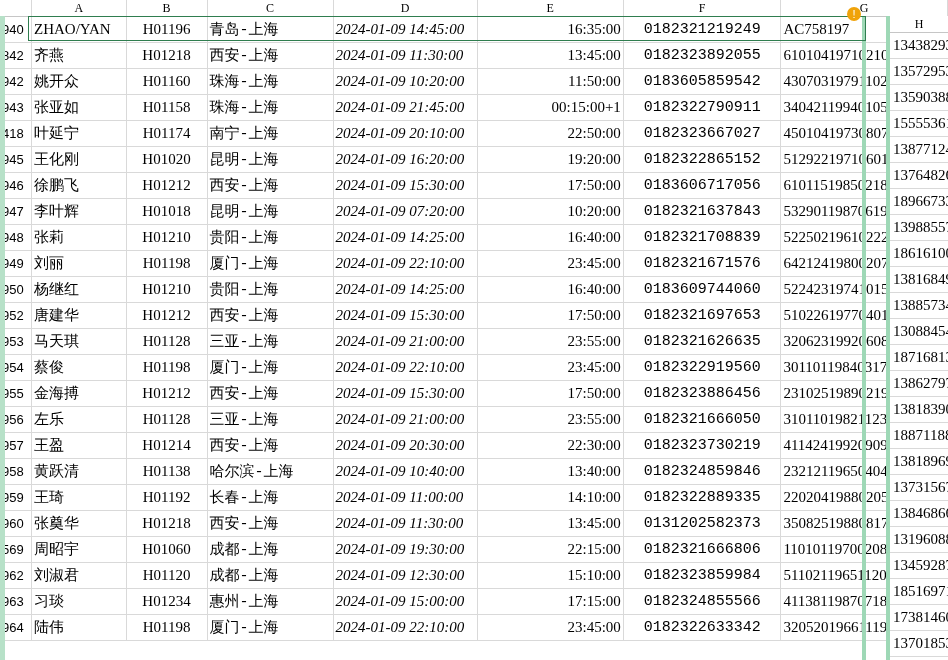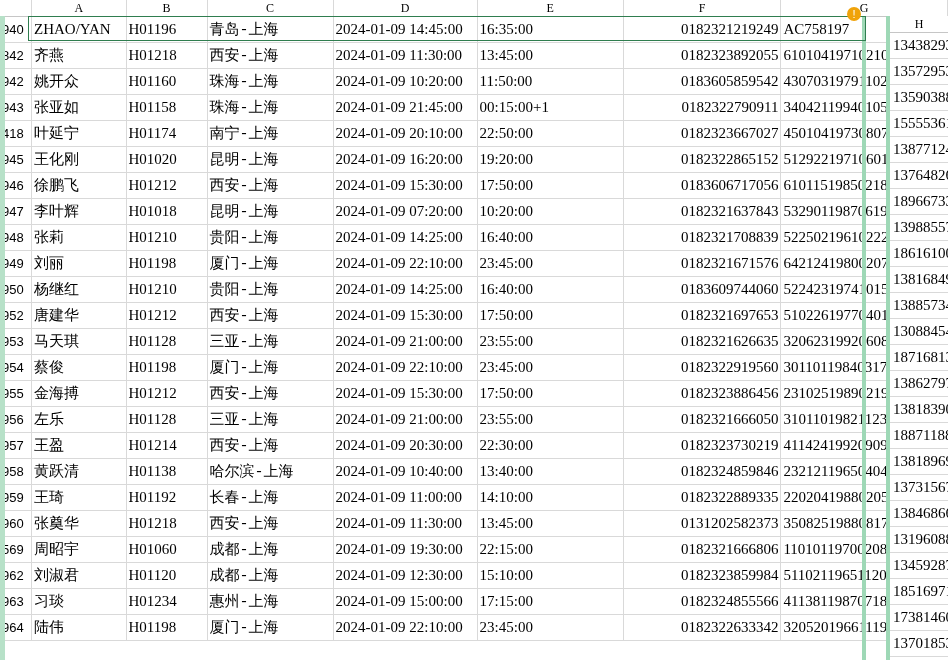--- a/index.html
+++ b/index.html
@@ -57,25 +57,25 @@
   col.c-row{width:28px;}
   col.c-a{width:84px;}
   col.c-b{width:72px;}
   col.c-c{width:112px;}
   col.c-d{width:128px;}
   col.c-e{width:130px;}
   col.c-f{width:140px;}
   col.c-g{width:148px;}
 
   .cellA{padding-left:3px;}
-  .cellB{text-align:left;padding-left:6px;}
+  .cellB{text-align:center;padding-left:6px;}
   .cellC{text-align:left;padding-left:6px;font-family:Liberation Mono, monospace;}
-  .cellD{text-align:left;padding-left:10px;}
-  .cellE{text-align:left;padding-left:12px;}
-  .cellF{text-align:right;padding-left:6px;}
+  .cellD{text-align:left;padding-left:10px;font-style:italic;}
+  .cellE{text-align:right;padding-left:12px;}
+  .cellF{text-align:center;padding-left:6px;font-family:Liberation Mono, monospace;}
   .cellG{text-align:left;padding-left:6px;}
 
   
   .leftbar{
     position:absolute;
     left:0;top:16px;
     width:5px;
     height:644px;
     background:#b7e1c8;
   }

